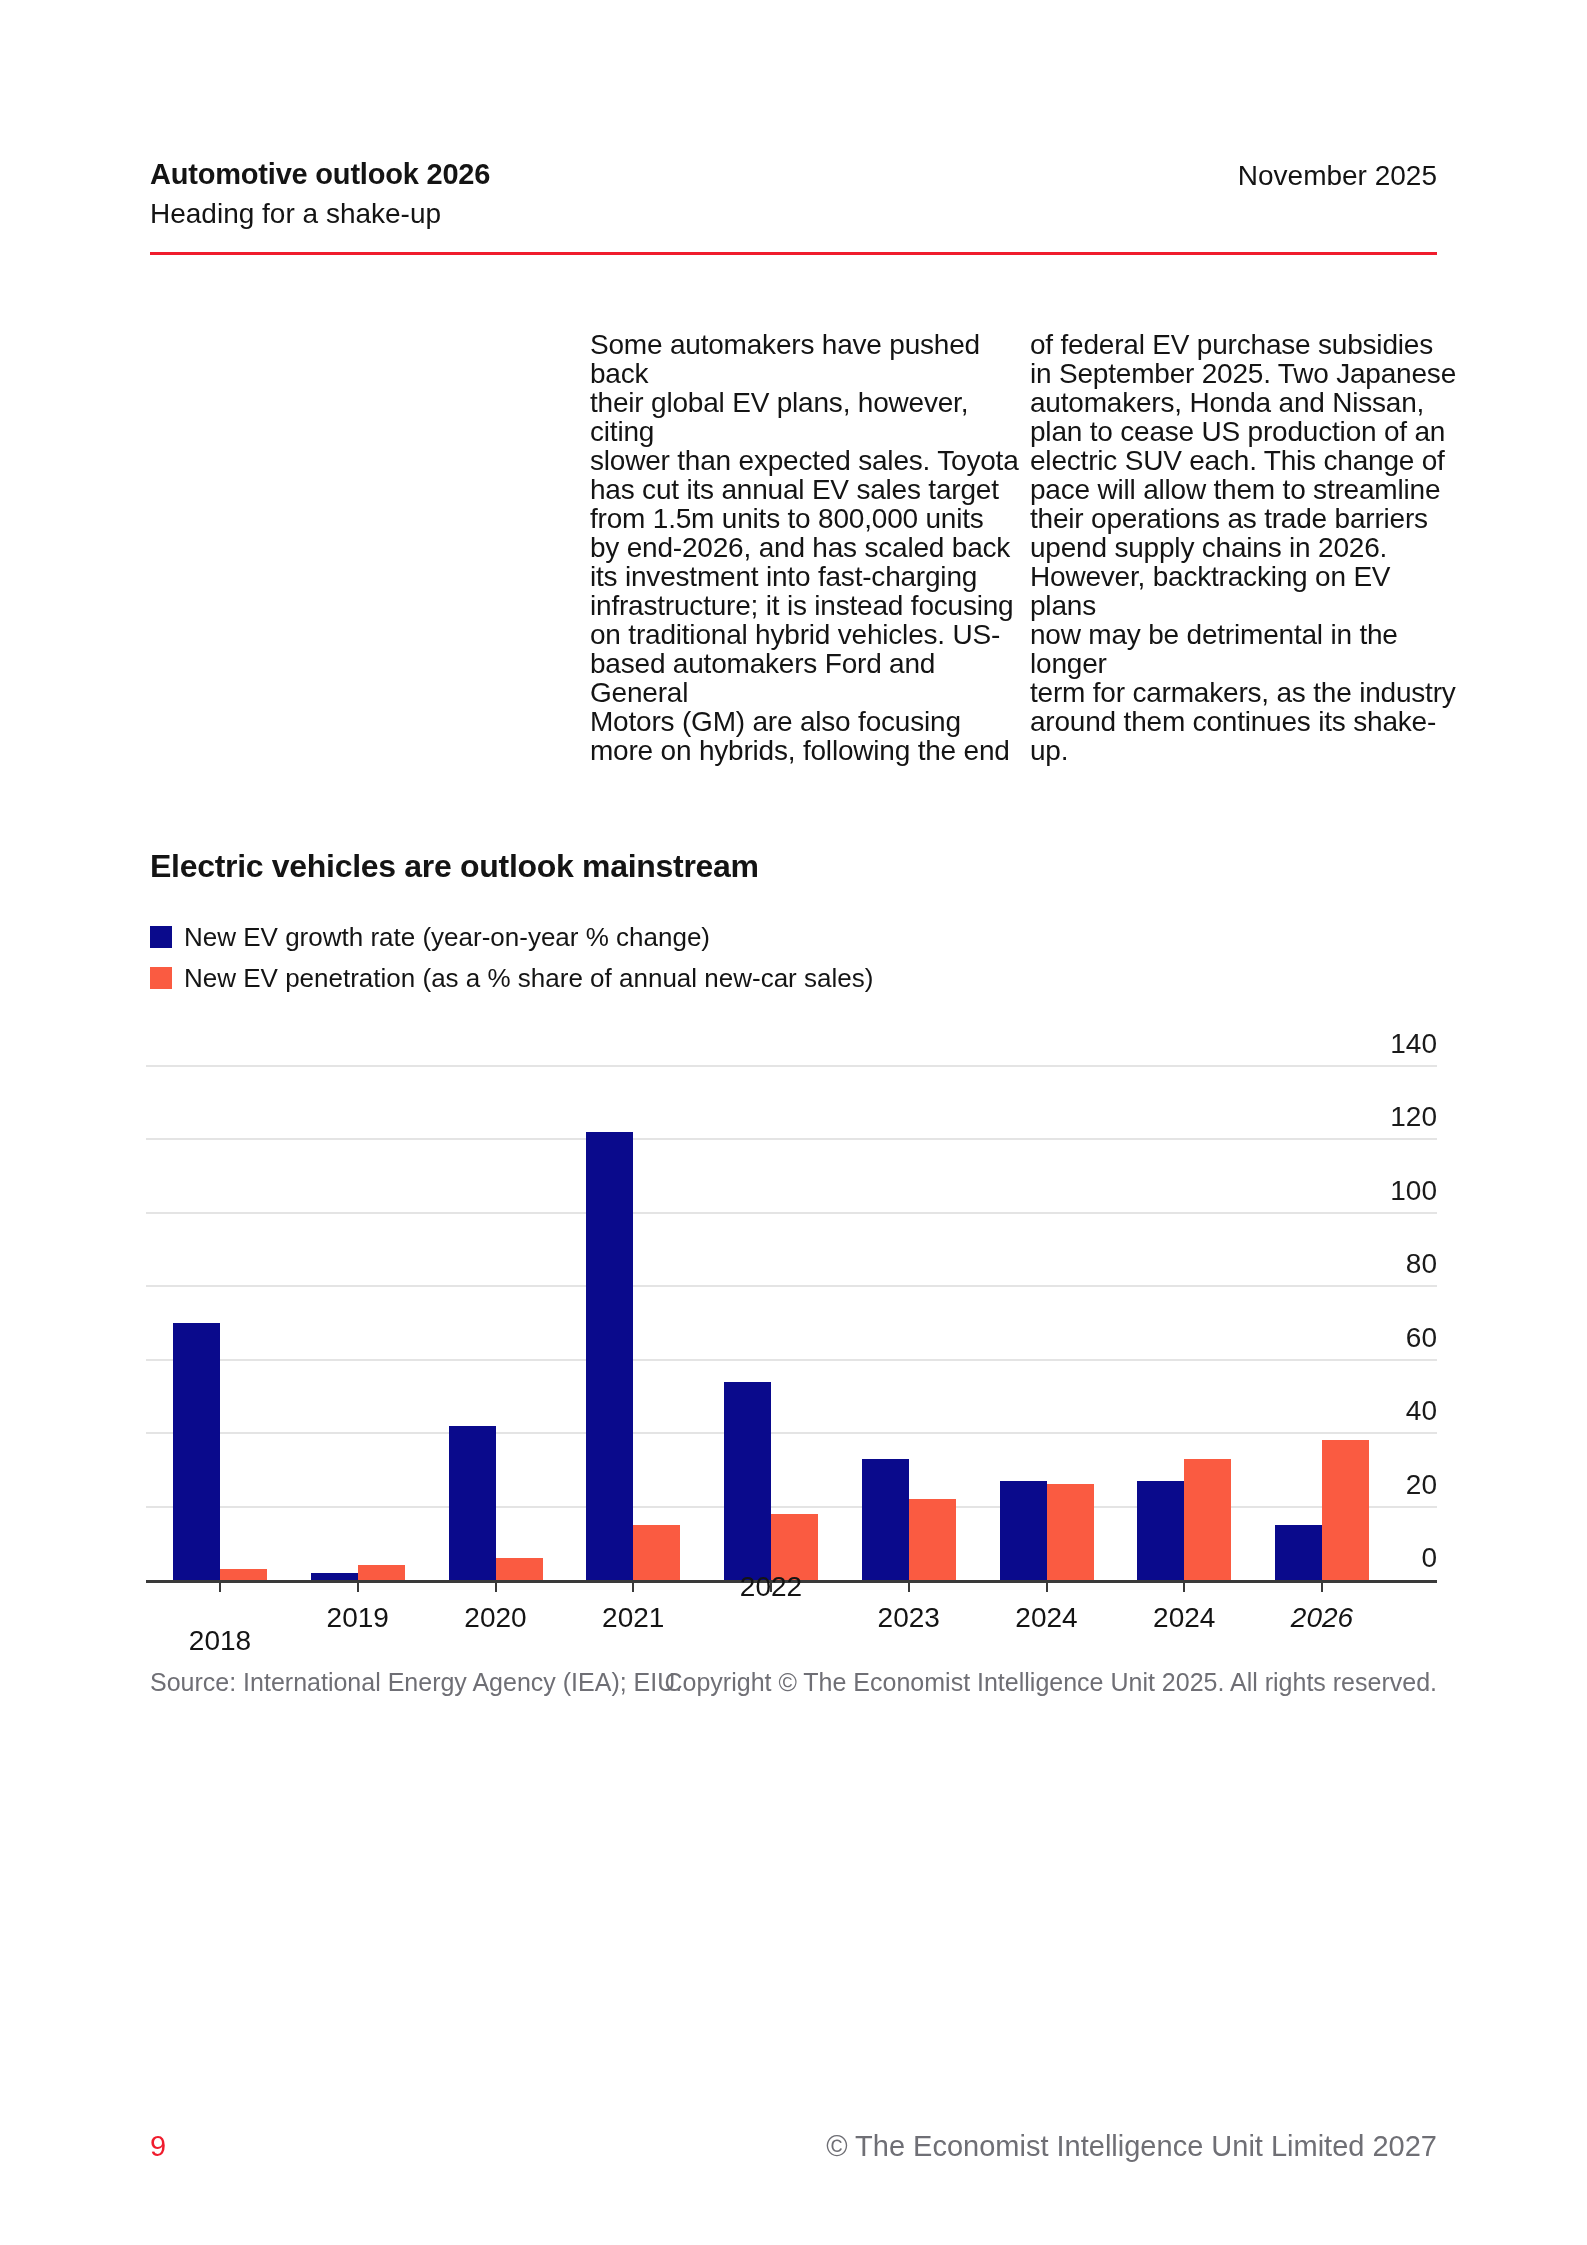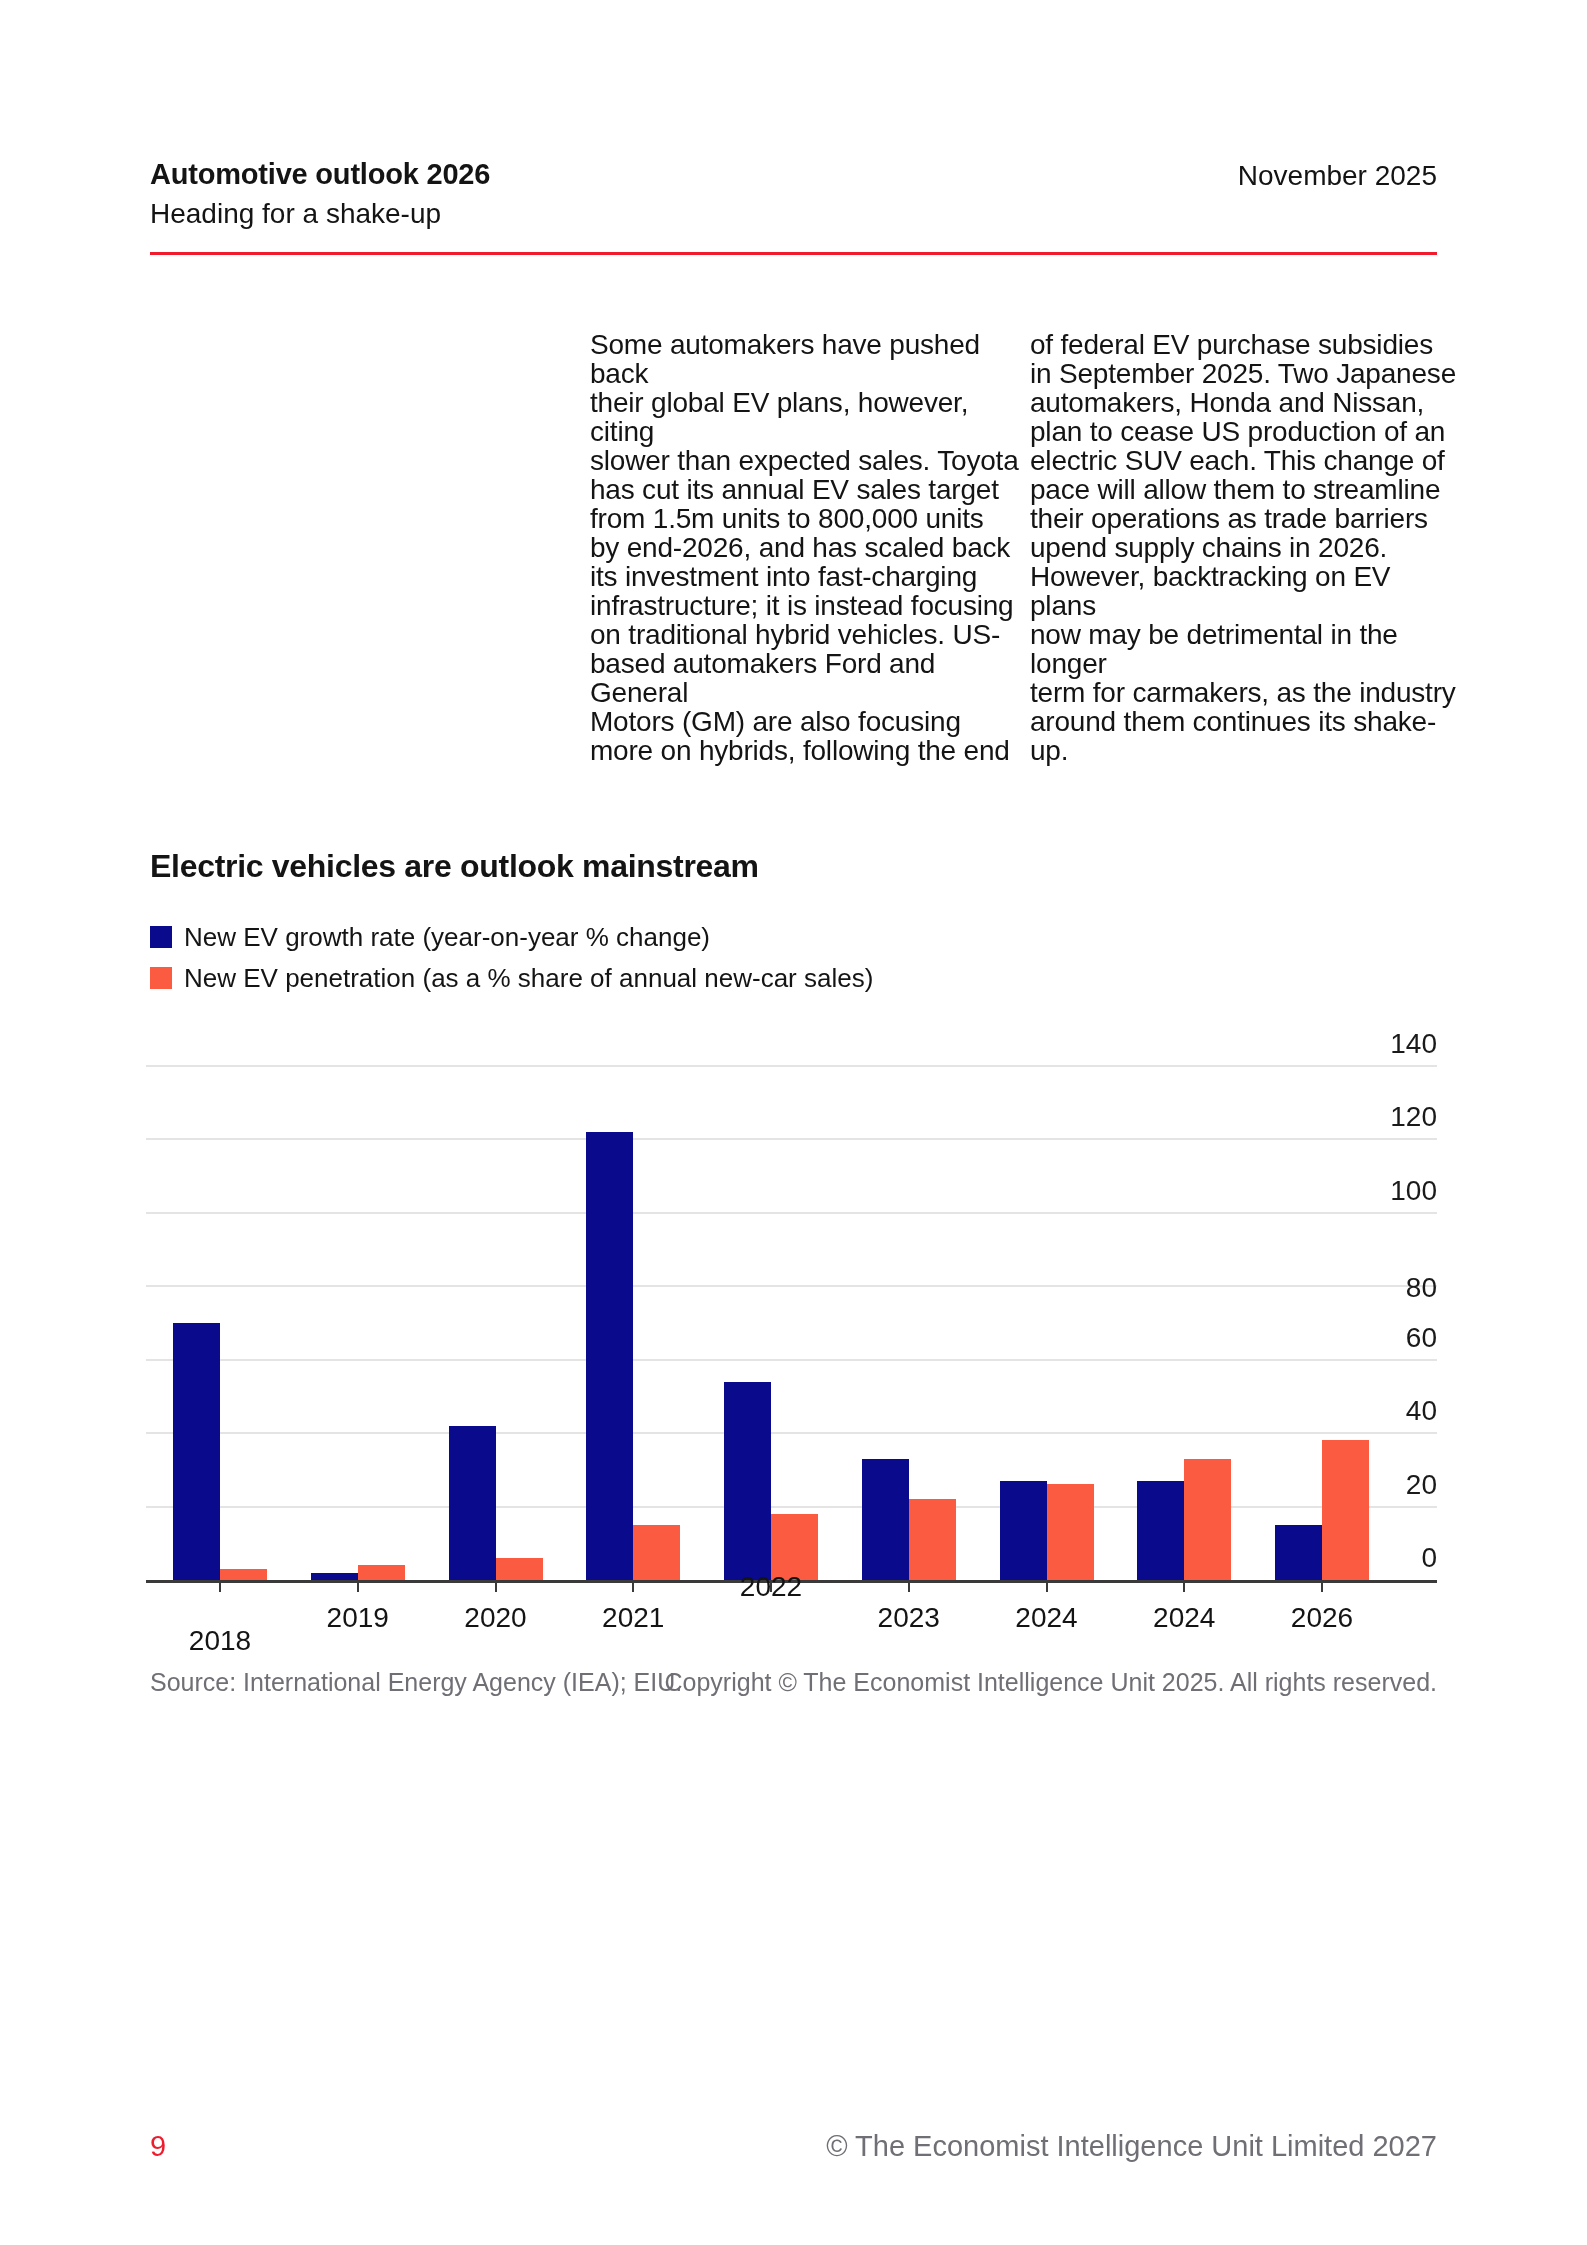--- a/index.html
+++ b/index.html
@@ -93,21 +93,21 @@
 <div id="plot" class="abs">
     <div class="axisline" style="top: 550px;"></div>
     <div class="ylabel" style="top: 512px;">0</div>
     <div class="gridline" style="top: 475.5px;"></div>
     <div class="ylabel" style="top: 438.5px;">20</div>
     <div class="gridline" style="top: 402px;"></div>
     <div class="ylabel" style="top: 365px;">40</div>
     <div class="gridline" style="top: 328.5px;"></div>
     <div class="ylabel" style="top: 291.5px;">60</div>
     <div class="gridline" style="top: 255px;"></div>
-    <div class="ylabel" style="top: 218px; margin-top: 24px;">80</div>
+    <div class="ylabel" style="top: 218px;">80</div>
     <div class="gridline" style="top: 181.5px;"></div>
     <div class="ylabel" style="top: 144.5px;">100</div>
     <div class="gridline" style="top: 108px;"></div>
     <div class="ylabel" style="top: 71px;">120</div>
     <div class="gridline" style="top: 34.5px;"></div>
     <div class="ylabel" style="top: -2.5px;">140</div>
     <div class="bar" style="left: 27px; width: 47px; top: 292.75px; height: 257.25px; background: rgb(10, 10, 140);"></div>
     <div class="bar" style="left: 74px; width: 47px; top: 538.975px; height: 11.025px; background: rgb(250, 91, 65);"></div>
     <div class="xtick" style="left: 73px; top: 550px;"></div>
     <div class="xlabel" style="left: 4px; top: 595px;">2018</div>
@@ -135,20 +135,20 @@
     <div class="bar" style="left: 900.5px; width: 47px; top: 454.45px; height: 95.55px; background: rgb(250, 91, 65);"></div>
     <div class="xtick" style="left: 899.5px; top: 550px;"></div>
     <div class="xlabel" style="left: 830.5px; top: 572px;">2024</div>
     <div class="bar" style="left: 991.25px; width: 47px; top: 450.775px; height: 99.225px; background: rgb(10, 10, 140);"></div>
     <div class="bar" style="left: 1038.25px; width: 47px; top: 428.725px; height: 121.275px; background: rgb(250, 91, 65);"></div>
     <div class="xtick" style="left: 1037.25px; top: 550px;"></div>
     <div class="xlabel" style="left: 968.25px; top: 572px;">2024</div>
     <div class="bar" style="left: 1129px; width: 47px; top: 494.875px; height: 55.125px; background: rgb(10, 10, 140);"></div>
     <div class="bar" style="left: 1176px; width: 47px; top: 410.35px; height: 139.65px; background: rgb(250, 91, 65);"></div>
     <div class="xtick" style="left: 1175px; top: 550px;"></div>
-    <div class="xlabel" style="left: 1106px; top: 572px;">2026</div>
+    <div class="xlabel" style="left: 1106px; top: 572px; font-style: italic;">2026</div>
   </div>
 
 <div class="abs chart-source">Source: International Energy Agency (IEA); EIU.</div>
 <div class="abs chart-copyright">Copyright © The Economist Intelligence Unit 2025. All rights reserved.</div>
 
 <div class="abs page-number" style="color: rgb(240, 28, 45);">9</div>
 <div class="abs footer-copyright">© The Economist Intelligence Unit Limited 2027</div>
 
 </body></html>

